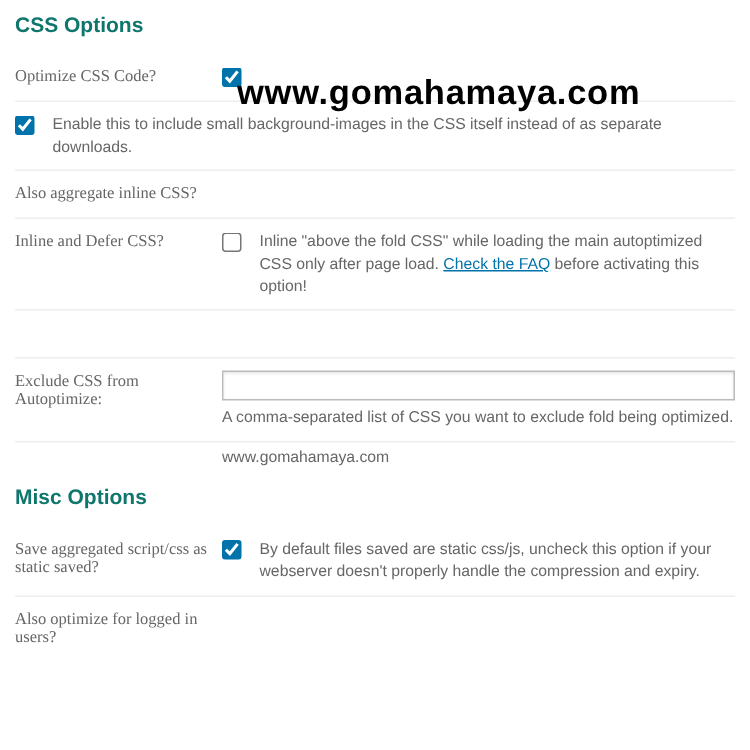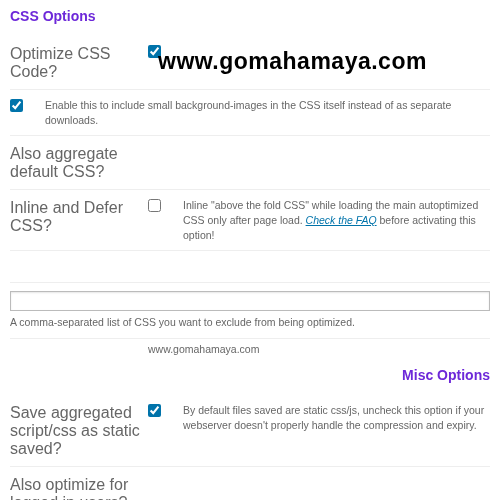--- a/index.html
+++ b/index.html
@@ -8,50 +8,50 @@
       font-size: 11px;
       color: #555;
       background: #fff;
       width: 500px;
       height: 500px;
       padding: 8px 10px;
       position: relative;
     }
     h2 {
       font-size: 14px;
-      color: #6d28d9;
+      color: #0f766e;
       font-weight: 600;
       margin-bottom: 12px;
     }
     .misc-header {
       margin-top: 10px;
       margin-bottom: 12px;
-      text-align: right;
     }
     .row {
       display: flex;
       align-items: flex-start;
       padding: 8px 0;
       border-bottom: 1px solid #eee;
       min-height: 32px;
     }
     .row:last-of-type { border-bottom: none; }
     .label-col {
       width: 138px;
       flex-shrink: 0;
       color: #666;
-      font-size: 16px;
+      font-size: 11px;
       padding-right: 6px;
       padding-top: 1px;
+      font-family: Liberation Serif, serif;
     }
     .field-col {
       flex: 1;
       display: flex;
       align-items: flex-start;
-      gap: 22px;
+      gap: 12px;
     }
     .desc {
       color: #666;
       font-size: 10.5px;
       line-height: 1.4;
     }
     input[type="checkbox"] {
       width: 13px;
       height: 13px;
       accent-color: #0073aa;
@@ -59,21 +59,21 @@
       flex-shrink: 0;
     }
     input[type="text"] {
       width: 100%;
       border: 1px solid #bbb;
       padding: 3px 4px;
       font-size: 11px;
       box-shadow: inset 0 1px 2px rgba(0,0,0,0.1);
     }
     .text-row .field-col { flex-direction: column; gap: 4px; align-items: stretch; }
-    .link { color: #0073aa; text-decoration: underline; cursor: pointer; font-style: italic; }
+    .link { color: #0073aa; text-decoration: underline; cursor: pointer; }
     .watermark {
       position: absolute;
       top: 48px;
       left: 158px;
       font-size: 23px;
       font-weight: 700;
       color: #000;
       font-family: Arial, sans-serif;
       letter-spacing: 0.5px;
       pointer-events: none;
@@ -100,40 +100,41 @@
 </div>
 
 <div class="row">
   <div class="field-col">
     <input type="checkbox" checked="" style="">
     <span class="desc">Enable this to include small background-images in the CSS itself instead of as separate downloads.</span>
   </div>
 </div>
 
 <div class="row">
-  <div class="label-col">Also aggregate default CSS?</div>
+  <div class="label-col">Also aggregate inline CSS?</div>
 </div>
 
 <div class="row">
   <div class="label-col">Inline and Defer CSS?</div>
   <div class="field-col">
     <input type="checkbox" style="">
     <span class="desc">
       <span>Inline "above the fold CSS" while loading the main autoptimized CSS only after page load. </span><span class="link">Check the FAQ</span><span> before activating this option!</span>
     </span>
   </div>
 </div>
 
 <div class="row">
 </div>
 
 <div class="row text-row">
+  <div class="label-col">Exclude CSS from Autoptimize:</div>
   <div class="field-col">
     <input type="text" value="" style="">
-    <span class="desc">A comma-separated list of CSS you want to exclude from being optimized.</span>
+    <span class="desc">A comma-separated list of CSS you want to exclude fold being optimized.</span>
   </div>
 </div>
 
 <div class="watermark-small">www.gomahamaya.com</div>
 
 <h2 class="misc-header">Misc Options</h2>
 
 <div class="row">
   <div class="label-col">Save aggregated script/css as static saved?</div>
   <div class="field-col">

